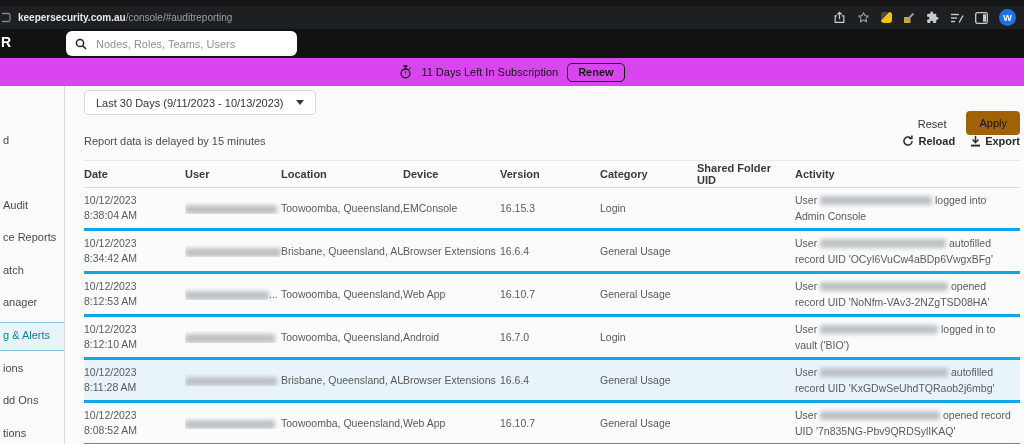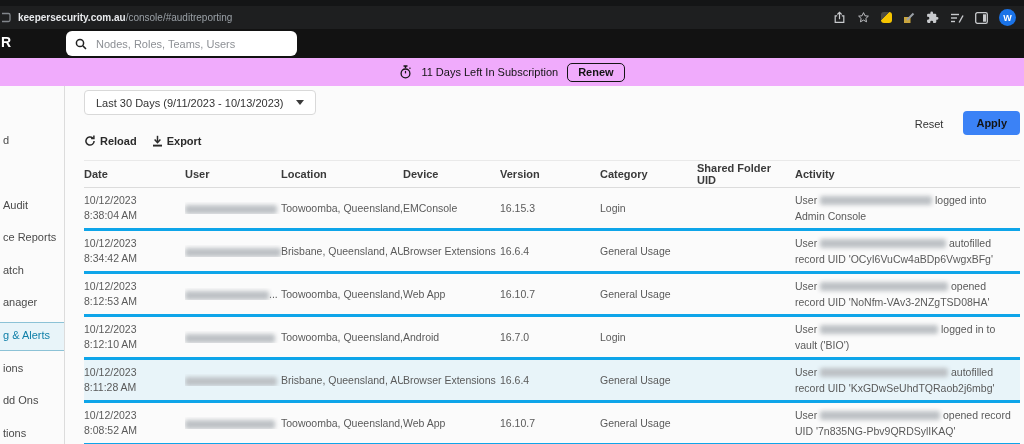--- a/index.html
+++ b/index.html
@@ -31,21 +31,21 @@
     position:absolute; left:66px; top:2px; width:231px; height:25px; background:#fff;
     border-radius:6px; display:flex; align-items:center; padding:0 9px; gap:7px;
   }
   .search-box input {
     border:none; outline:none; flex:1; font-size:11px; color:#333; background:transparent;
     font-family:"Liberation Sans", sans-serif;
   }
   .search-box input::placeholder { color:#8d9095; }
 
   
-  .banner { height:28px; background:#f0abfc; display:flex; align-items:center; justify-content:center; gap:9px; }
+  .banner { height:28px; background:#d946ef; display:flex; align-items:center; justify-content:center; gap:9px; }
   .banner-text { font-size:11px; color:#141414; }
   .renew-btn { border:1.5px solid #141414; border-radius:5px; padding:2px 10px 3px;
                font-size:11px; font-weight:bold; color:#141414; background:transparent; cursor:pointer;
                font-family:"Liberation Sans", sans-serif; }
 
   
   .content { display:flex; height:358px; }
   .sidebar { width:65px; flex:none; border-right:1px solid #dcdcdc; position:relative; }
   .sb-item { position:absolute; left:3px; font-size:11px; color:#4a4a4a; white-space:nowrap; cursor:pointer; }
   .sb-item.selected { color:#0f7fa8; }
@@ -56,22 +56,22 @@
 
   .filter-row { display:flex; align-items:center; justify-content:space-between; height:27px; }
   .date-dropdown { background:#fff; border:1px solid #d9d9d9; border-radius:4px; height:25px;
                    display:inline-flex; align-items:center; gap:12px; padding:0 11px;
                    font-size:11px; color:#333; cursor:pointer; }
   .caret-down { width:0; height:0; border-left:4px solid transparent; border-right:4px solid transparent;
                 border-top:5px solid #3a3a3a; }
   .filter-btns { display:flex; align-items:flex-end; gap:8px;margin-top:40px; }
   .reset-btn { background:transparent; border:none; font-size:11px; color:#333; padding:5px 12px;
                cursor:pointer; font-family:"Liberation Sans", sans-serif; }
-  .apply-btn { background:#3b82f6; border:none; border-radius:4px; padding:6px 13px; font-size:11px;
-               font-weight:bold; color:#141414; cursor:pointer; font-family:"Liberation Sans", sans-serif; }
+  .apply-btn { background:#a16207; border:none; border-radius:4px; padding:6px 13px; font-size:11px;
+               font-weight:normal; color:#141414; cursor:pointer; font-family:"Liberation Sans", sans-serif; }
 
   .notice-row { display:flex; align-items:center; justify-content:space-between; margin-top:17px; height:16px; }
   .delay-notice { font-size:11px; color:#4a4a4a; }
   .tools { display:flex; align-items:center; gap:15px; }
   .tool { display:flex; align-items:center; gap:4px; font-size:11px; font-weight:bold; color:#2a2a2a; cursor:pointer; }
 
   .table { margin-top:11px; }
   .thead, .trow {
     display:grid;
     grid-template-columns:101px 96px 122px 97px 100px 97px 98px minmax(0,1fr);
@@ -192,20 +192,21 @@
         <span>Last 30 Days (9/11/2023 - 10/13/2023)</span>
         <span class="caret-down"></span>
       </div>
       <div class="filter-btns">
         <button class="reset-btn">Reset</button>
         <button class="apply-btn">Apply</button>
       </div>
     </div>
 
     <div class="notice-row">
+      <span class="delay-notice">Report data is delayed by 15 minutes</span>
       <div class="tools">
         <span class="tool">
           <span style="display:flex;">
             <svg width="12" height="12" viewBox="0 0 12 12">
                 <path d="M10.1 6a4.1 4.1 0 1 1-1.3-3" fill="none" stroke="#2a2a2a" stroke-width="1.5"></path>
                 <path d="M9.9 0.6 v2.8 h-2.8" fill="none" stroke="#2a2a2a" stroke-width="1.5"></path>
               </svg>
           </span>
           <span>Reload</span>
         </span>

